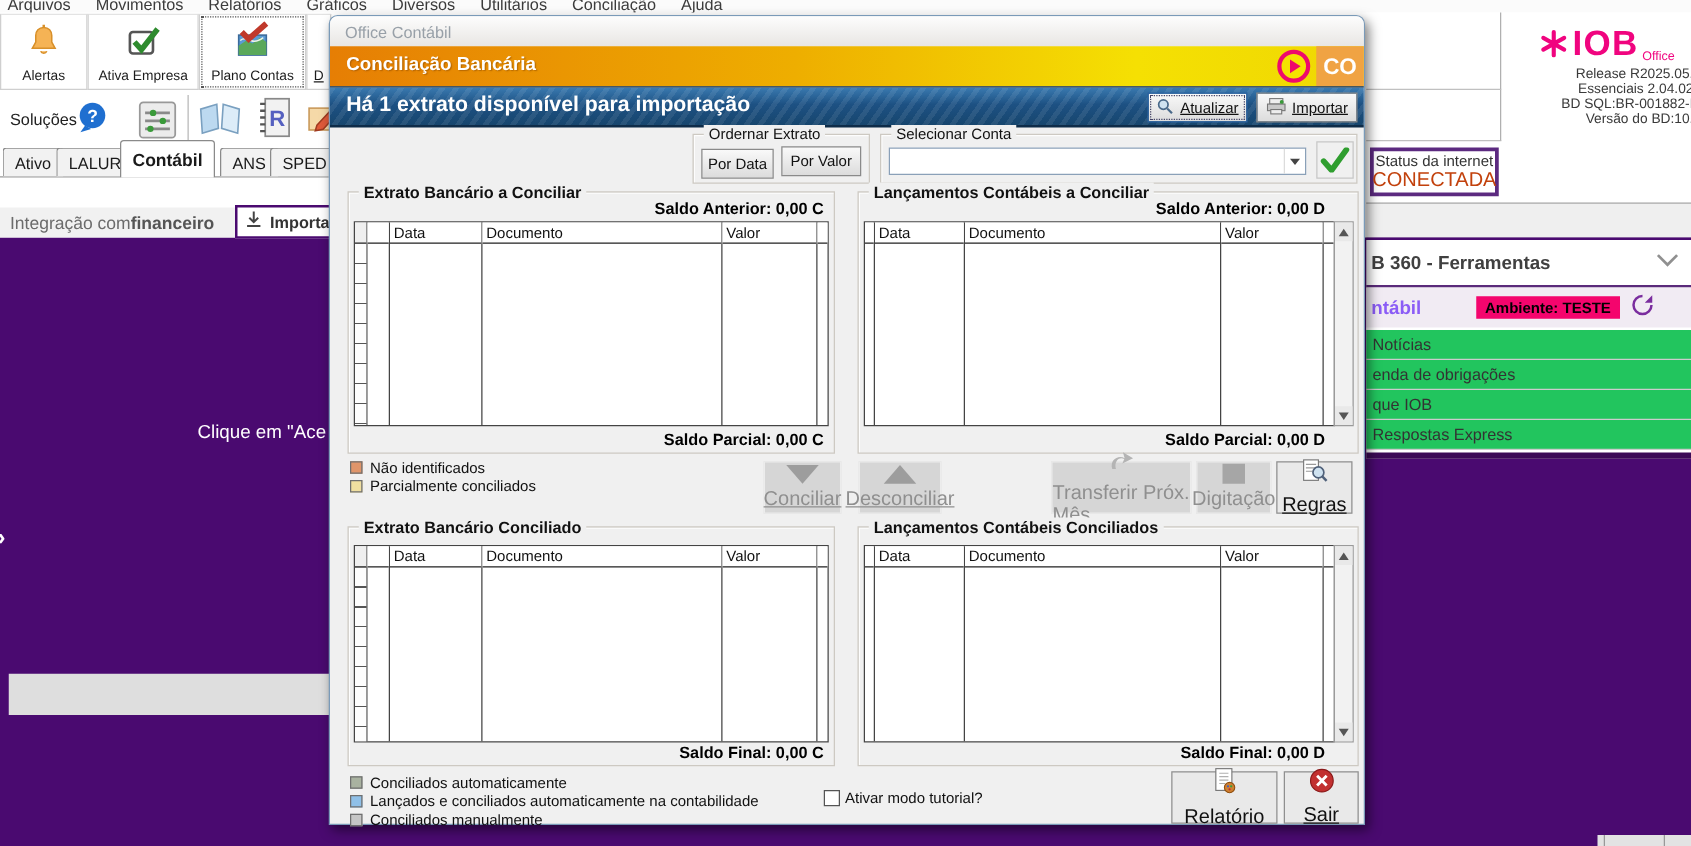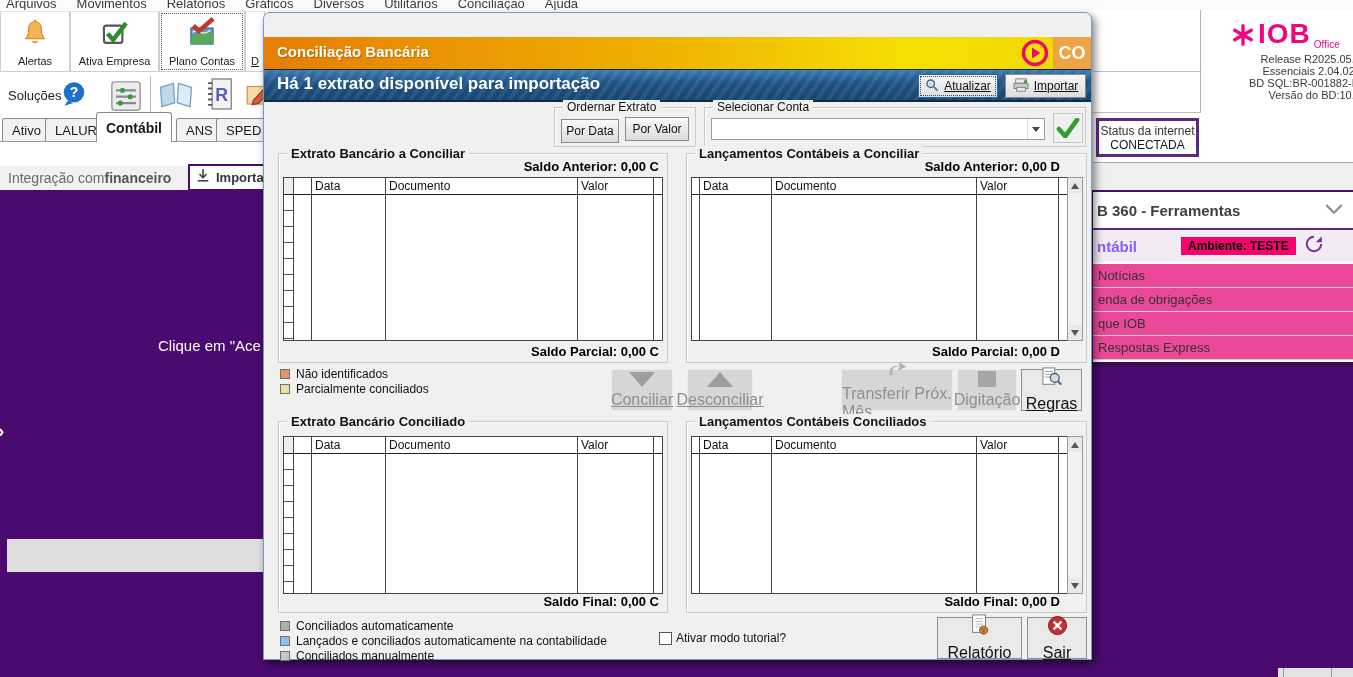--- a/index.html
+++ b/index.html
@@ -54,21 +54,21 @@
   .sq{width:10px;height:10px;border:1px solid #6f6f6f;box-sizing:border-box;flex:none;}
   
   .mbtn{position:absolute;display:flex;flex-direction:column;align-items:center;justify-content:center;gap:4px;
         font-size:16px;box-sizing:border-box;}
   .mbtn.dis{background:#d6d6d6;border:1px solid #ececec;color:#8f8f8f;}
   .mbtn.en{background:#e9e9e9;border:1px solid #8f8f8f;color:#111;}
   .tri-big-d{width:0;height:0;border-left:13px solid transparent;border-right:13px solid transparent;border-top:15px solid #9d9d9d;}
   .tri-big-u{width:0;height:0;border-left:13px solid transparent;border-right:13px solid transparent;border-bottom:15px solid #9d9d9d;}
   
   .fitem{height:24px;border-bottom:1px solid #ccc;display:flex;align-items:center;padding-left:5px;
-         font-size:13px;color:#333;background:#ec4899;box-sizing:border-box;}
+         font-size:13px;color:#333;background:#22c55e;box-sizing:border-box;}
   .infoline{font-size:11px;color:#3a3a3a;text-align:right;line-height:12px;white-space:nowrap;}
 </style>
 </head>
 <body>
 
 <div id="screen">
 
   <div class="abs" style="left:0;top:190px;width:1353px;height:487px;background:#4a0a70;"></div>
 
   <div class="abs menubar">
@@ -188,21 +188,21 @@
 
   <div class="abs" style="left:158px;top:337px;font-size:15px;color:#fff;white-space:nowrap;">Clique em "Ace</div>
   <div class="abs" style="left:-2px;top:420px;font-size:19px;font-weight:bold;color:#fff;">›</div>
   <div class="abs" style="left:7px;top:539px;width:258px;height:33px;background:#dedede;"></div>
 
   <div class="abs" style="left:1093px;top:10px;width:260px;height:152px;background:#fff;"></div>
   <div class="abs" style="left:1093px;top:10px;width:108px;height:62px;border-bottom:1px solid #c0c0c0;border-right:1px solid #b0b0b0;box-sizing:border-box;"></div>
   <div class="abs" style="left:1093px;top:72px;width:108px;height:41px;border-bottom:1px solid #c0c0c0;border-right:1px solid #b0b0b0;box-sizing:border-box;"></div>
   <div class="abs" style="left:1096px;top:118px;width:103px;height:39px;border:3px solid #5c2a80;background:#fff;display:flex;flex-direction:column;align-items:center;justify-content:center;box-sizing:border-box;">
     <span style="font-size:12px;color:#333;">Status da internet</span>
-    <span style="font-size:12px;color:#0f172a;">CONECTADA</span>
+    <span style="font-size:16px;color:#c2410c;">CONECTADA</span>
   </div>
 
   <div class="abs" style="left:1232px;top:18px;display:flex;align-items:flex-end;">
     <span style="margin-top:6px;">
       <svg width="22" height="22" viewBox="0 0 20 20">
           <path d="M10 1.5v17M2.4 5.7l15.2 8.6M2.4 14.3l15.2-8.6" stroke="#f0047f" stroke-width="3" stroke-linecap="round"></path>
         </svg>
     </span>
     <span style="font-size:28px;font-weight:bold;color:#f0047f;letter-spacing:1px;margin-left:4px;">IOB</span>
     <span style="font-size:10px;color:#f0047f;margin-left:3px;margin-top:4px;">Office</span>
@@ -252,20 +252,23 @@
   </div>
 
   <div class="abs" style="left:1278px;top:668px;width:75px;height:9px;background:#e3e3e3;">
     <div style="position:absolute;left:5px;top:0;width:1px;height:9px;background:#999;"></div>
     <div style="position:absolute;left:53px;top:0;width:1px;height:9px;background:#999;"></div>
   </div>
 
   <div class="abs" style="left:263px;top:12px;width:829px;height:648px;background:#f0f0f0;border:1px solid #7a9ab8;
               border-radius:7px 7px 0 0;box-shadow:3px 4px 9px rgba(0,0,0,.5);box-sizing:border-box;">
 
+    <div class="abs" style="left:0;top:0;width:100%;height:24px;background:linear-gradient(#fdfdfd,#e8e6e3);border-radius:6px 6px 0 0;display:flex;align-items:center;padding-left:12px;box-sizing:border-box;">
+      <span style="font-size:13px;color:#98a0a8;">Office Contábil</span>
+    </div>
 
     <div class="abs" style="left:0;top:24px;width:100%;height:32px;background:linear-gradient(90deg,#e67e04 0%,#eeae00 45%,#f5e003 78%,#efd802 100%);">
       <span style="position:absolute;left:13px;top:6px;font-size:15px;font-weight:bold;color:#fff;text-shadow:1px 1px 1px rgba(120,60,0,.45);">Conciliação Bancária</span>
       <span class="abs" style="left:757px;top:2px;">
         <svg width="28" height="28" viewBox="0 0 28 28">
             <circle cx="14" cy="14" r="11.5" fill="#f4e300" stroke="#ee0a6b" stroke-width="3.4"></circle>
             <path d="M11 8.5L19.5 14 11 19.5z" fill="#ee0a6b"></path>
           </svg>
       </span>
       <span class="abs" style="left:789px;top:0;width:38px;height:32px;background:#f0a343;color:#fff;font-size:18px;font-weight:bold;display:flex;align-items:center;justify-content:center;">CO</span>

